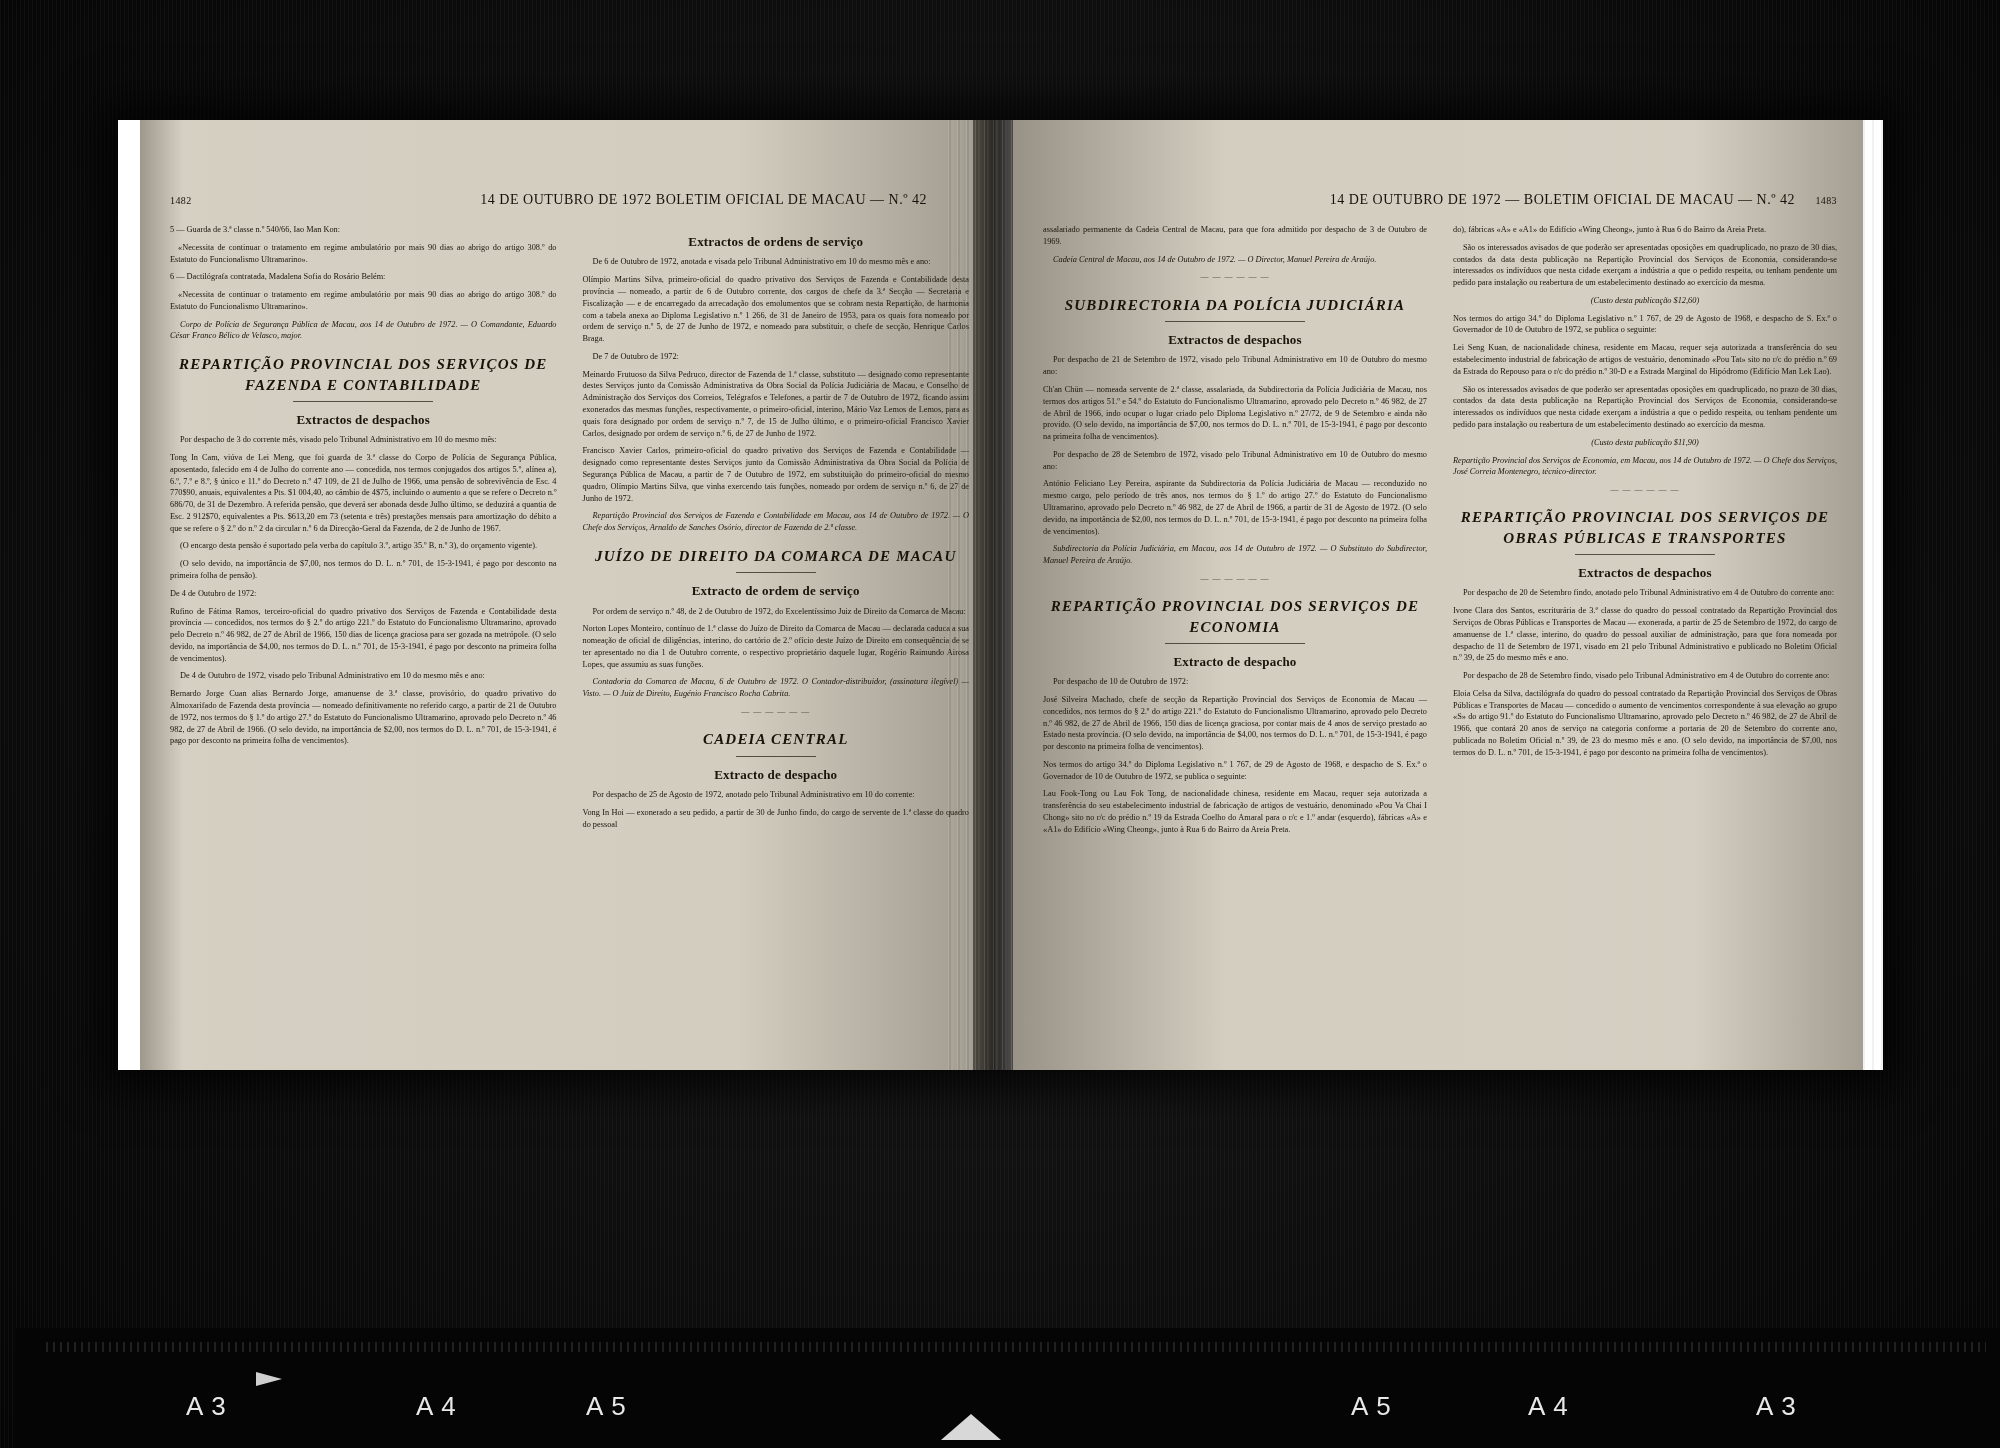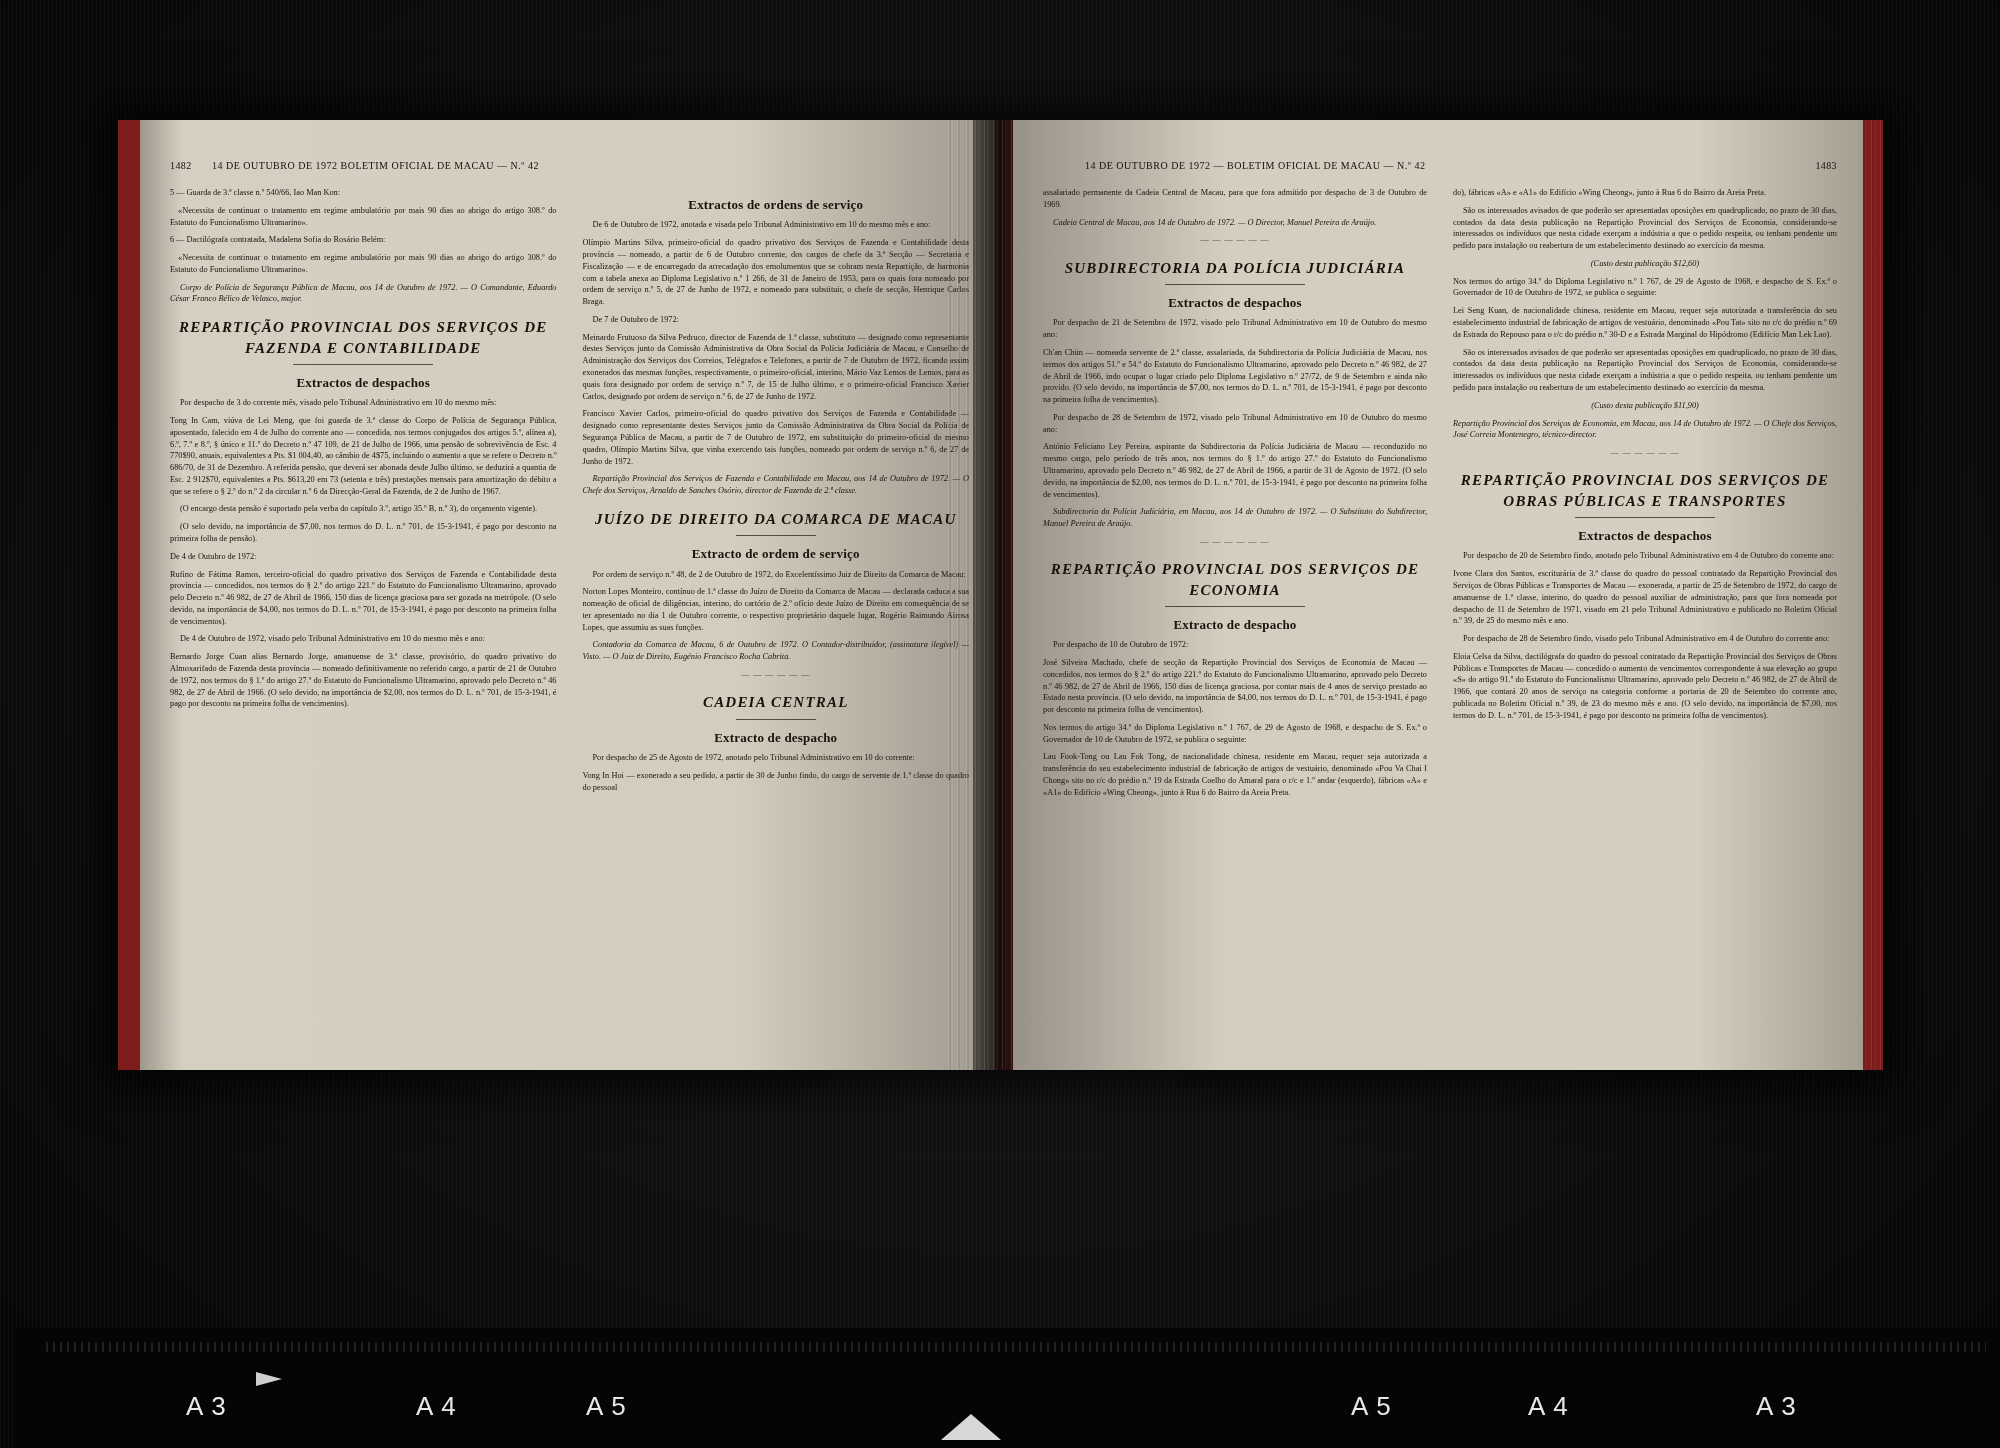--- a/index.html
+++ b/index.html
@@ -32,21 +32,21 @@
     pointer-events: none;
   }
 
   
   #spread {
     position: absolute;
     left: 118px;
     top: 120px;
     width: 1765px;
     height: 950px;
-    background: #7f1d1d;
+    background: #ffffff;
     box-shadow: 0 0 40px 18px rgba(0,0,0,0.75);
   }
   
   .page {
     position: absolute;
     top: 0;
     height: 100%;
     background:
       linear-gradient(180deg, rgba(255,255,255,0.05), rgba(0,0,0,0.05)),
       #cfc9bb;
@@ -92,21 +92,21 @@
 
   .folio-row {
     display: flex;
     align-items: baseline;
     font-size: 10.5px;
     letter-spacing: .4px;
     margin-bottom: 16px;
     font-family: "Liberation Serif", serif;
   }
   .folio-num { font-size: 10px; width: 42px; }
-  .folio-title { flex: 1; text-align: left; font-size: 10px; letter-spacing: .5px; }
+  .folio-title { flex: 1; text-align: right; font-size: 14px; letter-spacing: .5px; margin-top: 32px; }
   .folio-num.right { text-align: right; }
 
   .cols {
     display: flex;
     gap: 26px;
     height: 830px;
   }
   .col {
     width: 50%;
     font-size: 8.3px;

